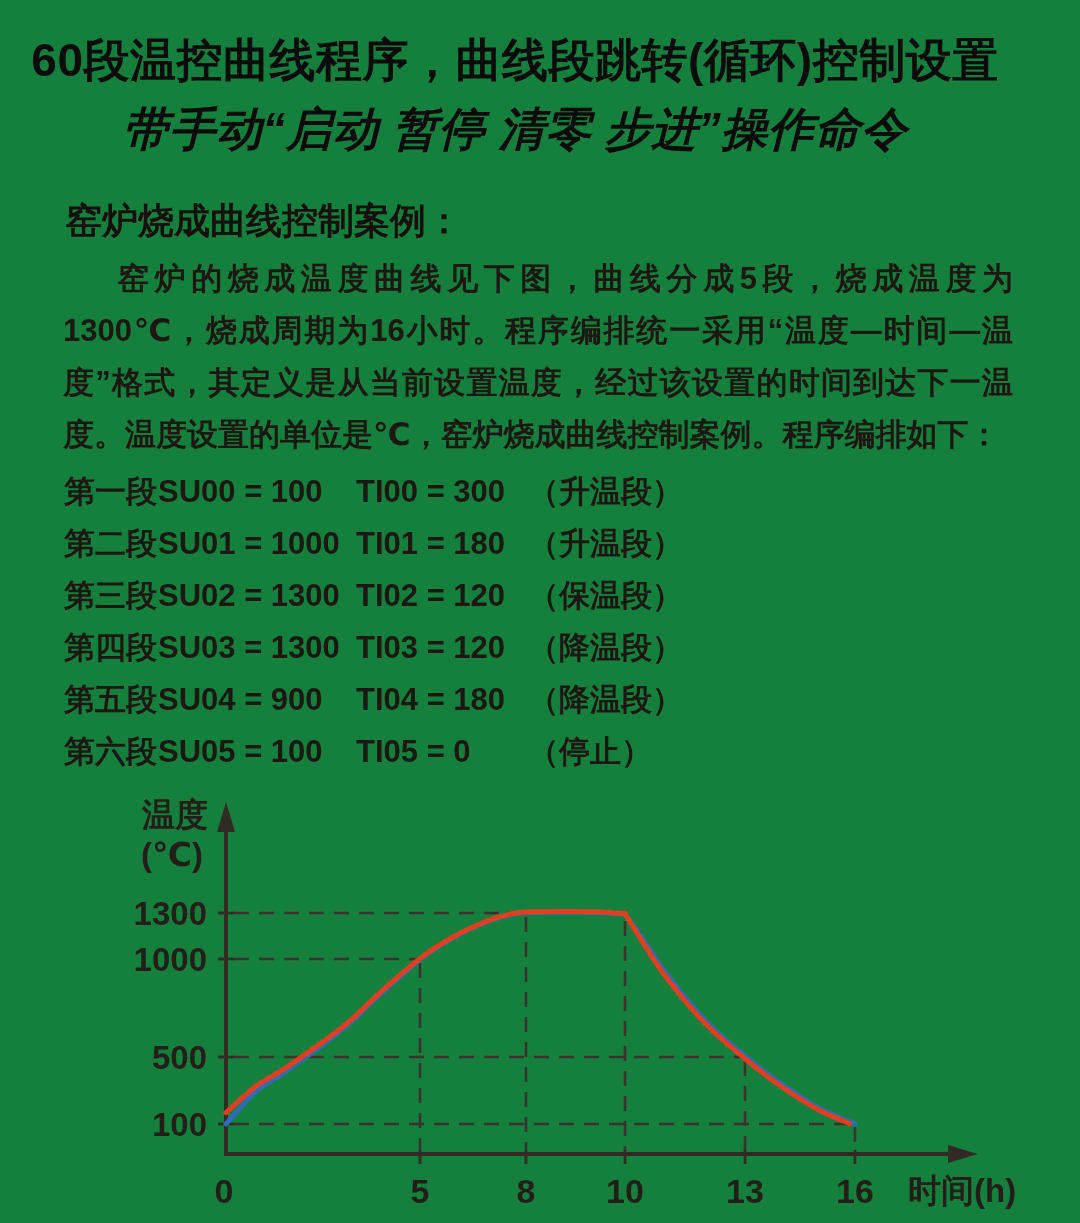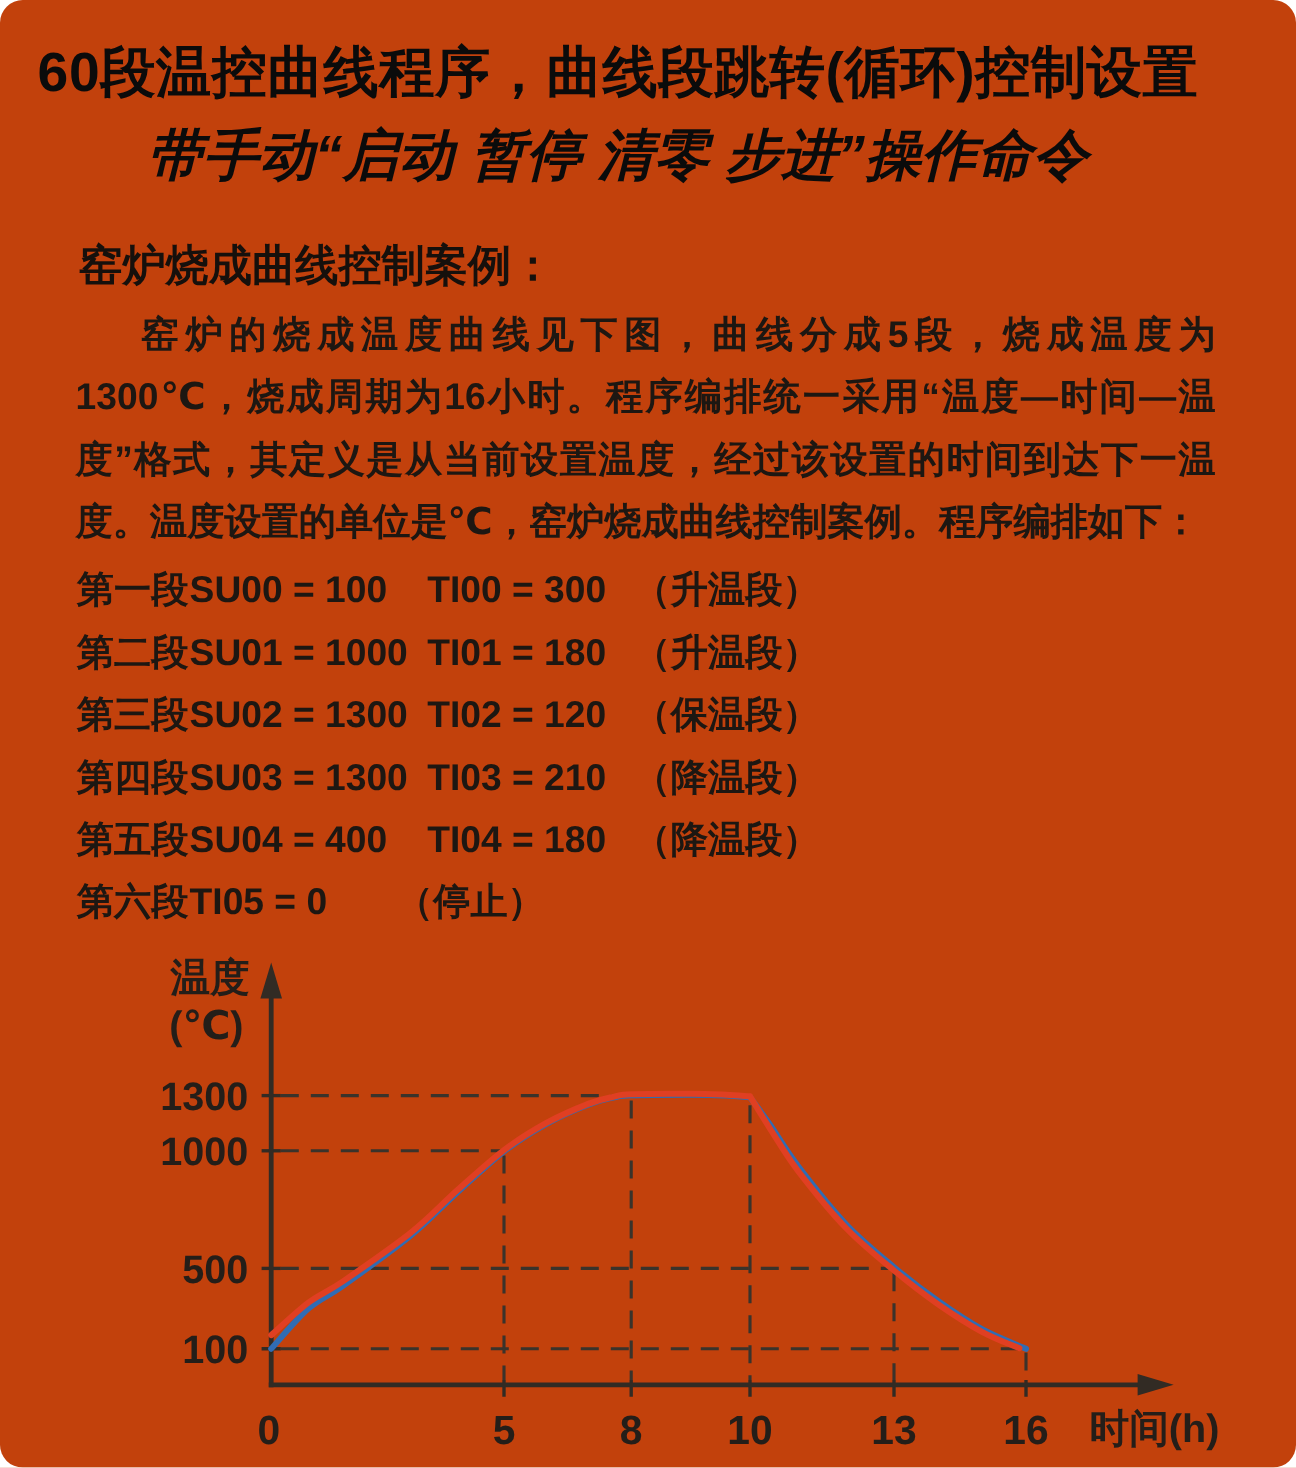--- a/index.html
+++ b/index.html
@@ -1,18 +1,18 @@
 <!DOCTYPE html>
 <html><head>
 <meta charset="utf-8">
 <style>
   html,body{margin:0;padding:0;background:#ffffff;}
   .page{
-    position:relative;width:1080px;height:1223px;background:#c2410c;overflow:hidden;
-    font-family:"Liberation Sans","DejaVu Sans",sans-serif;color:#221c17;border-radius:19px;
+    position:relative;width:1080px;height:1223px;background:#15803d;overflow:hidden;
+    font-family:"Liberation Sans","DejaVu Sans",sans-serif;color:#221c17;
   }
   .title-line{
     position:absolute;left:0;width:1030px;text-align:center;
     font-size:46px;font-weight:900;color:#0b0b0b;white-space:nowrap;
     letter-spacing:0.5px;
   }
   .title-l1{top:30px;}
   .title-l2{top:99px;font-style:italic;}
   .heading{
     position:absolute;left:66px;top:197px;margin:0;
@@ -67,31 +67,32 @@
       </div>
       <div class="prog-row">
         <span class="pc c0">第三段</span>
         <span class="pc c1">SU02 = 1300</span>
         <span class="pc c2">TI02 = 120</span>
         <span class="pc c3">（保温段）</span>
       </div>
       <div class="prog-row">
         <span class="pc c0">第四段</span>
         <span class="pc c1">SU03 = 1300</span>
-        <span class="pc c2">TI03 = 210</span>
+        <span class="pc c2">TI03 = 120</span>
         <span class="pc c3">（降温段）</span>
       </div>
       <div class="prog-row">
         <span class="pc c0">第五段</span>
-        <span class="pc c1">SU04 = 400</span>
+        <span class="pc c1">SU04 = 900</span>
         <span class="pc c2">TI04 = 180</span>
         <span class="pc c3">（降温段）</span>
       </div>
       <div class="prog-row">
         <span class="pc c0">第六段</span>
+        <span class="pc c1">SU05 = 100</span>
         <span class="pc c2">TI05 = 0</span>
         <span class="pc c3">（停止）</span>
       </div>
     </div>
 
   <svg class="chart" viewBox="0 0 1080 1223">
 
     <g class="dash">
       <line x1="234" y1="913" x2="516" y2="913"></line>
       <line x1="234" y1="959" x2="417" y2="959"></line>

